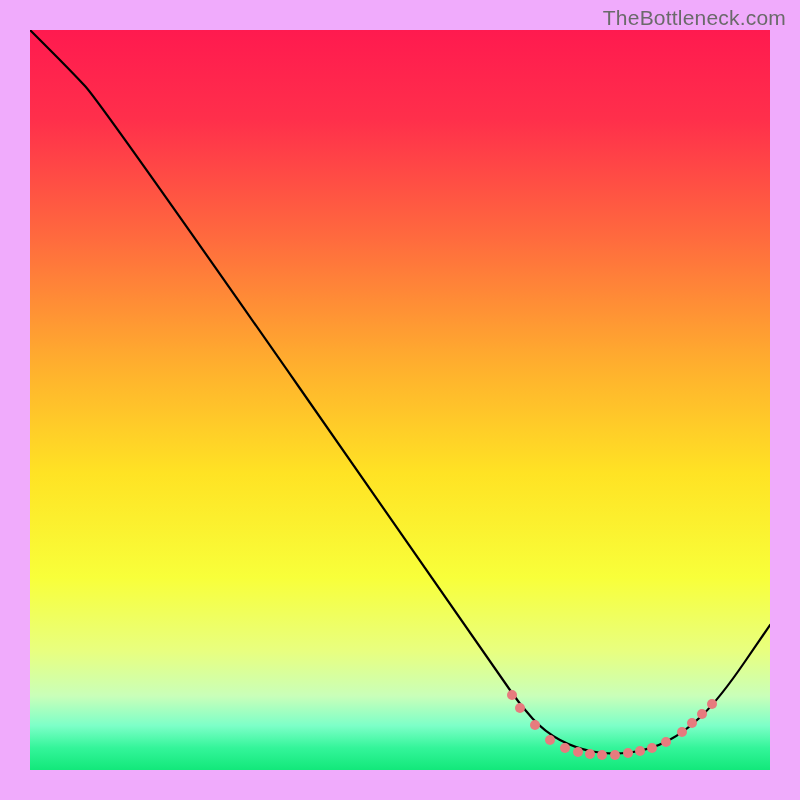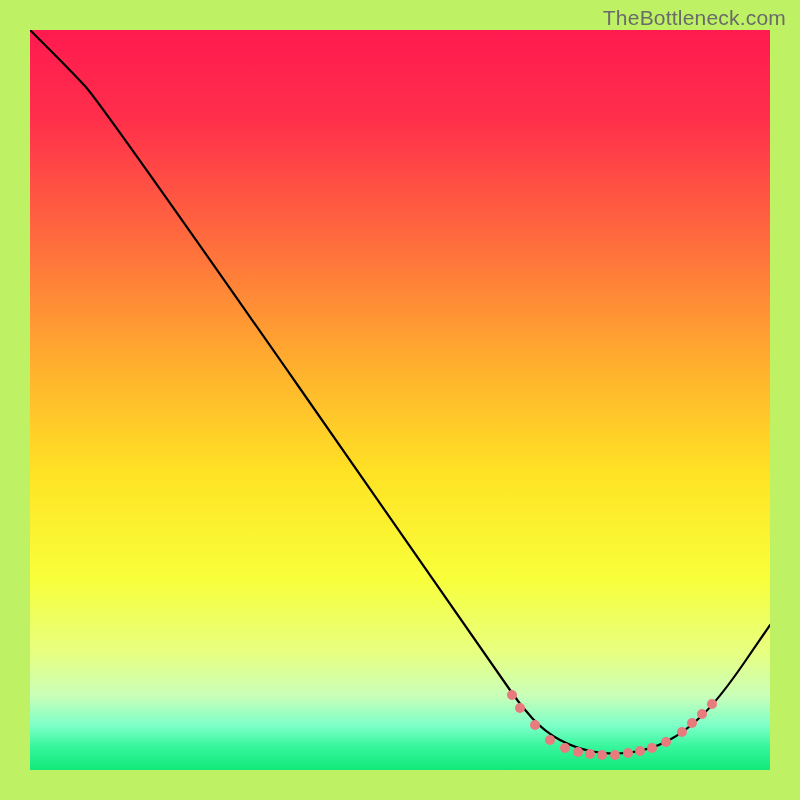--- a/index.html
+++ b/index.html
@@ -8,21 +8,21 @@
     width: 800px;
     height: 800px;
     background: #000;
     overflow: hidden;
     font-family: Arial, Helvetica, sans-serif;
   }
   .stage {
     position: relative;
     width: 800px;
     height: 800px;
-    background: #bef264;
+    background: #f0abfc;
   }
   .plot {
     position: absolute;
     left: 30px;
     top: 30px;
     width: 740px;
     height: 740px;
     overflow: hidden;
   }
   .gradient {

